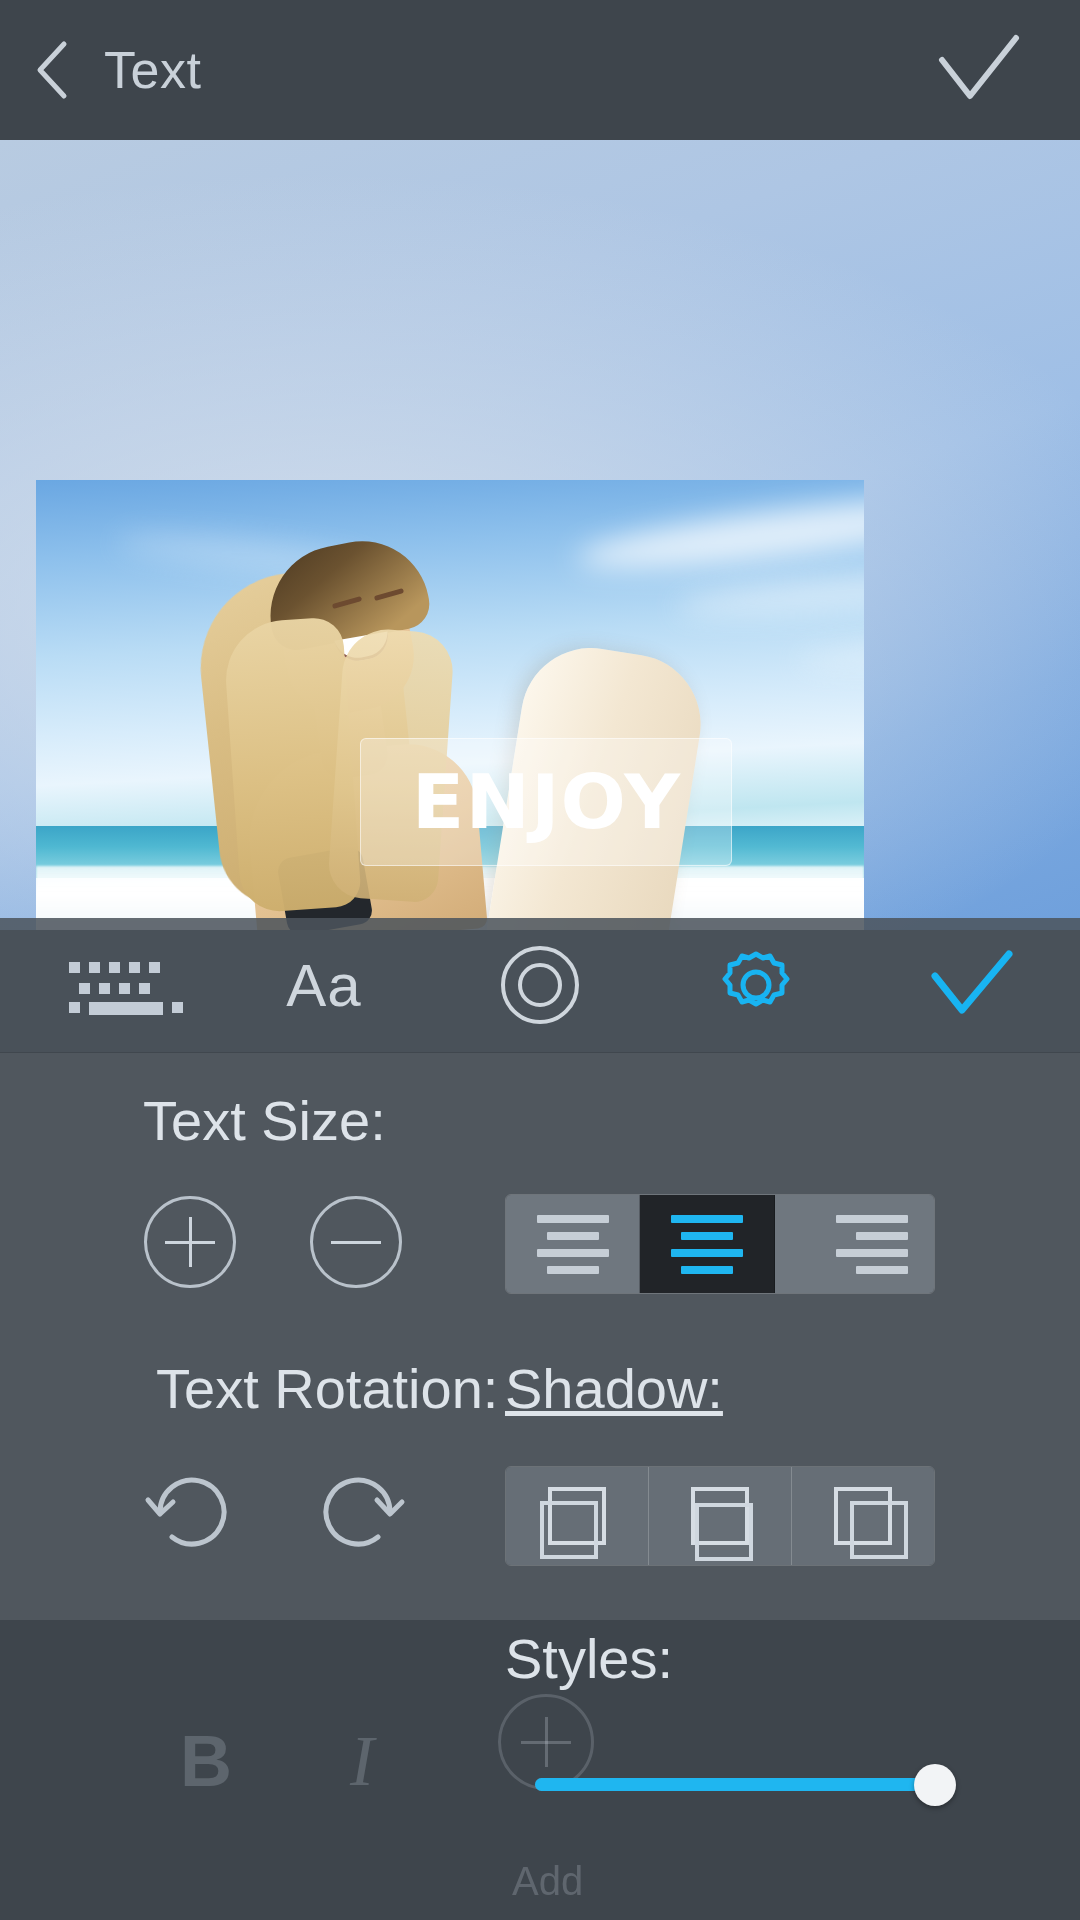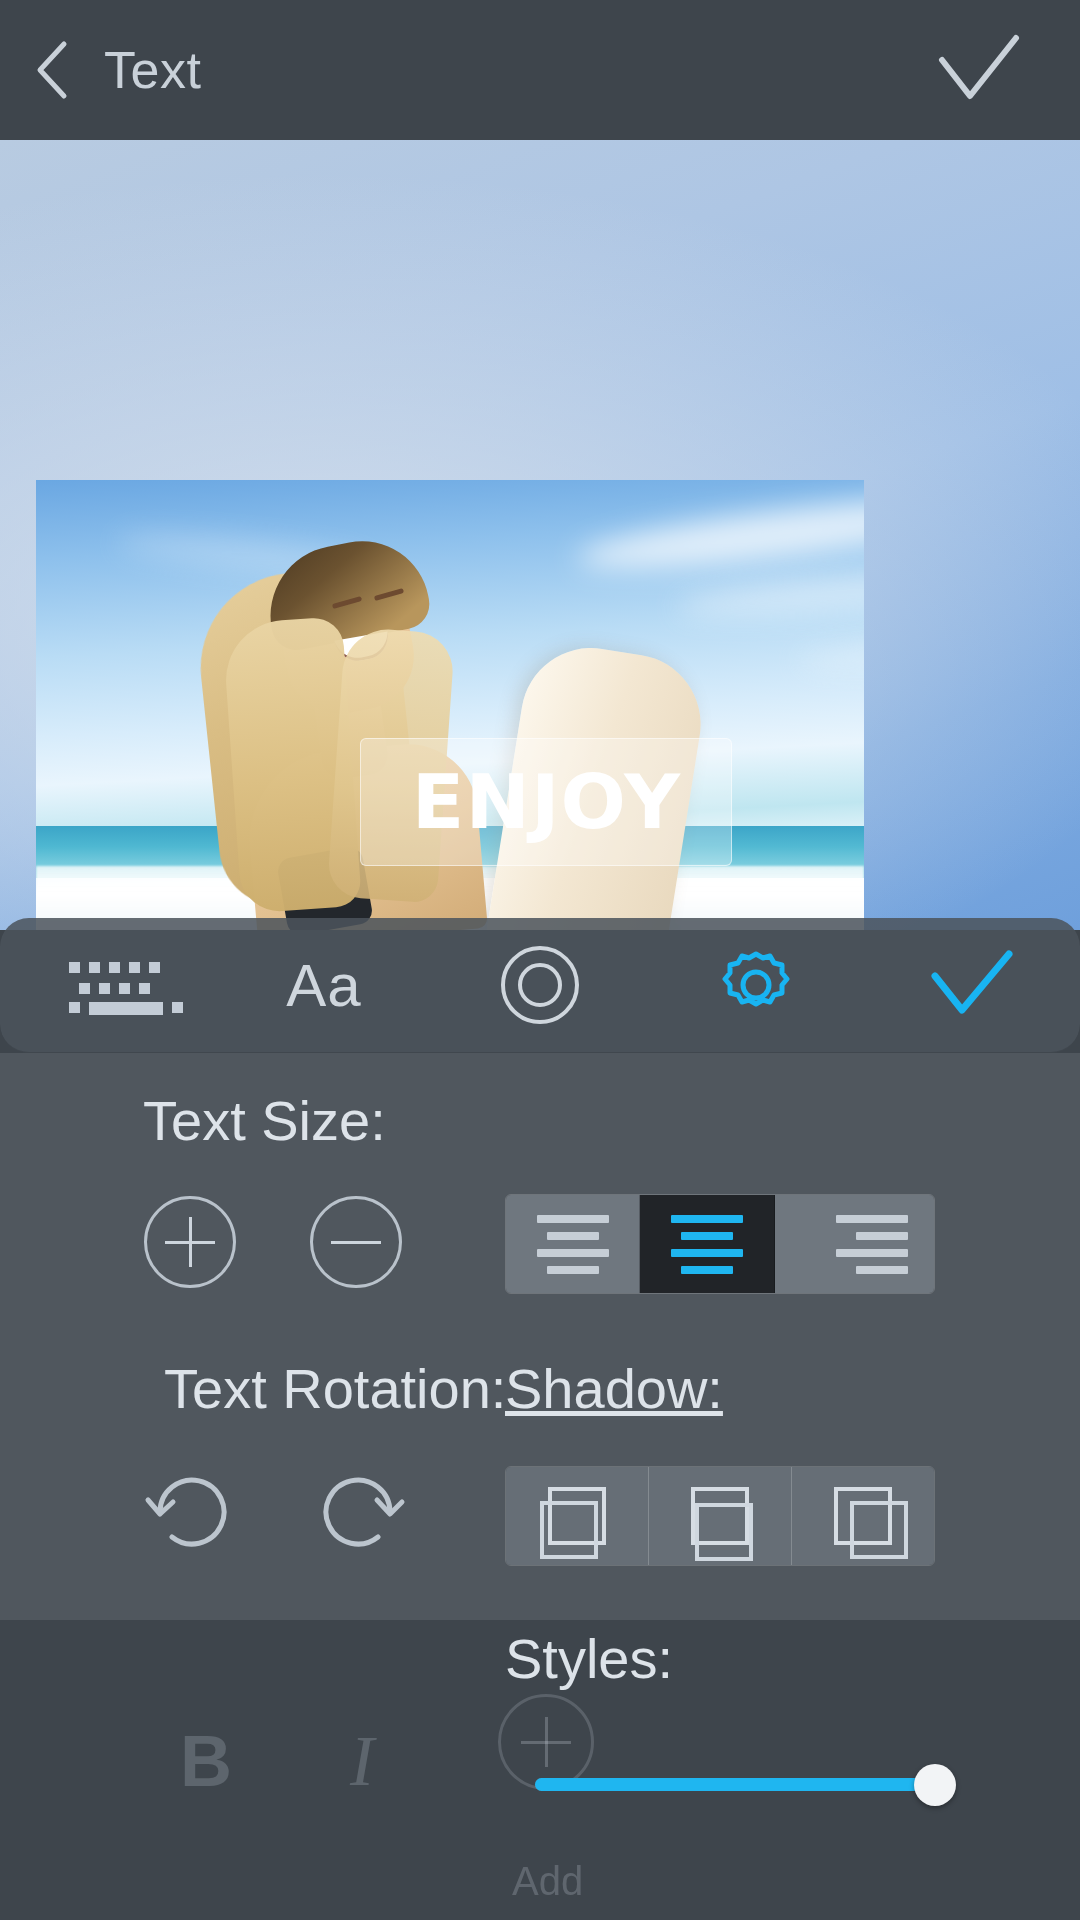--- a/index.html
+++ b/index.html
@@ -137,21 +137,20 @@
     letter-spacing:1px; line-height:1; transform:scaleX(1.04);
     white-space:nowrap;
   }
 
   
   .icon-toolbar{
     position:absolute; left:0; top:918px; width:1080px; height:135px;
     background:rgba(76,84,92,.86);
     display:flex; align-items:center; z-index:30;
     border-bottom:1px solid rgba(0,0,0,.12);
-    border-radius:29px;
   }
   .tool{ flex:1; display:flex; align-items:center; justify-content:center; height:135px; }
   .kb-icon{ width:78px; height:58px; position:relative; }
   .kb-row{ position:absolute; display:flex; gap:9px; }
   .kb-key{ width:11px; height:11px; background:#c3ccd6; }
   .kb-space{ width:74px; height:13px; background:#c3ccd6; }
   .aa{ font-size:60px; color:#cfd6dd; font-family:"Liberation Sans",sans-serif; letter-spacing:1px;}
 
   
   .panel{
@@ -160,21 +159,21 @@
   }
   .panel2{
     position:absolute; left:0; top:1620px; width:1080px; height:300px;
     background:#3e454c; z-index:20;
   }
   .row-label{
     position:absolute; font-size:56px; color:#dde3e9; font-weight:400;
   }
   .lbl-size{ left:143px; top:1088px; }
   .lbl-align{ left:505px; top:1088px; }
-  .lbl-rot{ left:164px; top:1356px; }
+  .lbl-rot{ left:156px; top:1356px; }
   .lbl-shadow{ left:505px; top:1356px;text-decoration:underline; }
   .lbl-styles{ left:146px; top:1626px; z-index:25; }
   .lbl-opacity{ left:505px; top:1626px; z-index:25; }
 
   .circle-btn{
     position:absolute; width:92px; height:92px; border-radius:50%;
     border:3px solid #b9c2cb; display:flex; align-items:center; justify-content:center;
   }
   .bar-h{ width:50px; height:3px; background:#cdd5dd; position:absolute; }
   .bar-v{ width:3px; height:50px; background:#cdd5dd; position:absolute; }

